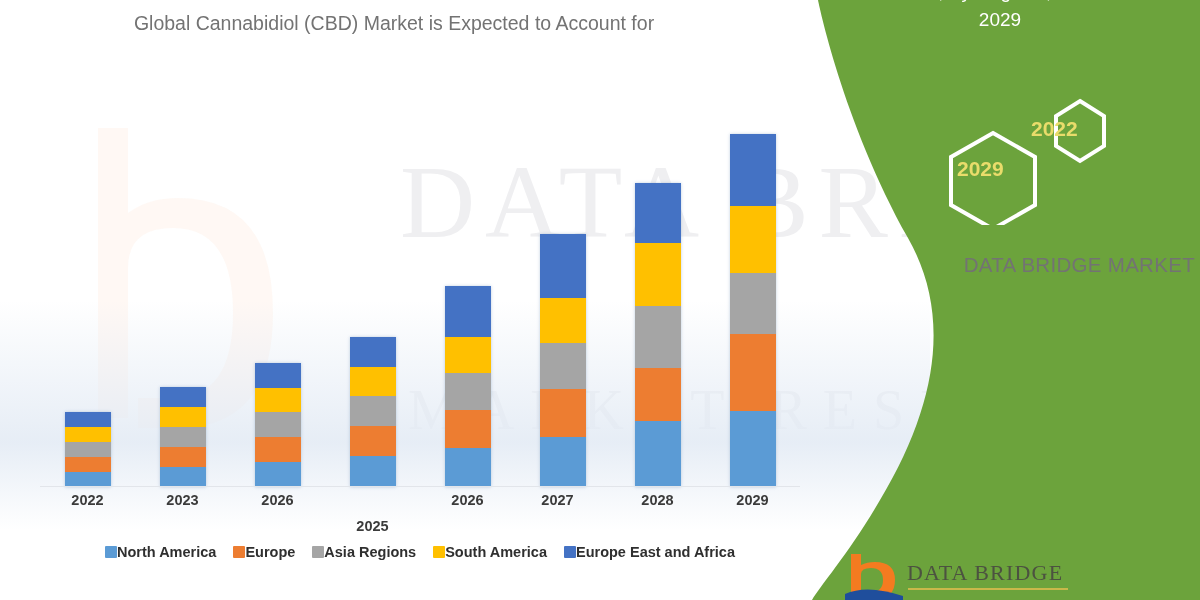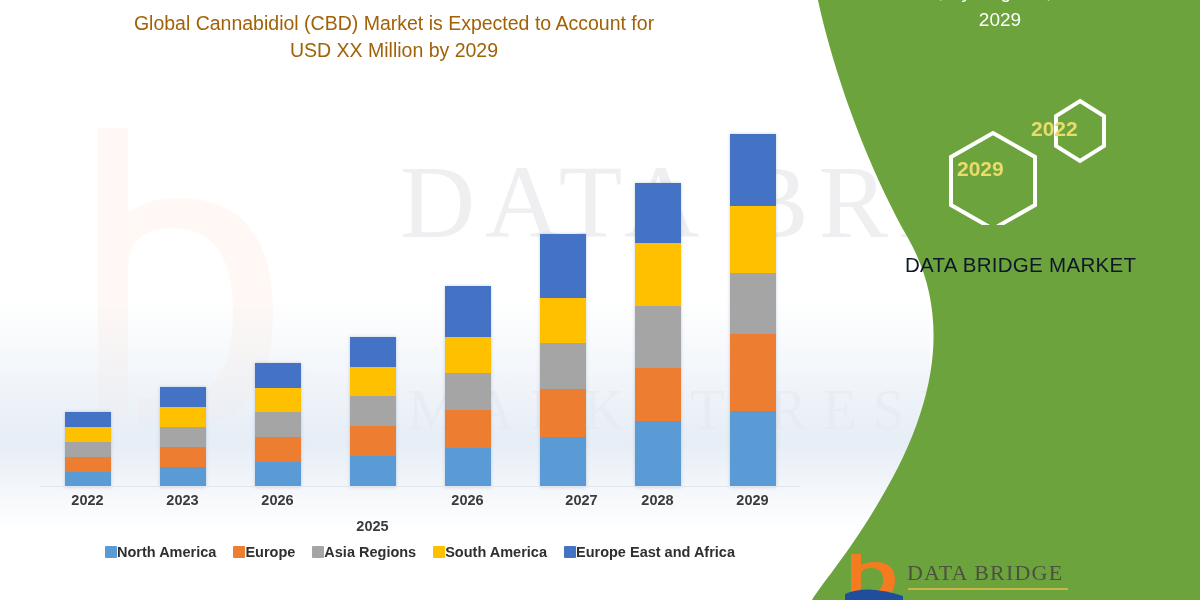--- a/index.html
+++ b/index.html
@@ -34,21 +34,21 @@
   
   .bg-sweep{
     position:absolute;left:0;top:300px;width:930px;height:230px;
     background:linear-gradient(180deg,rgba(232,238,246,0) 0%,rgba(226,234,244,.85) 62%,rgba(255,255,255,0) 100%);
     pointer-events:none;
   }
 
   
   .title{
     position:absolute;left:84px;top:10px;width:620px;
-    text-align:center;color:#a16207;font-size:19.5px;line-height:27px;
+    text-align:center;color:#737373;font-size:19.5px;line-height:27px;
     font-family:"Liberation Sans",sans-serif;
   }
 
   
   .chart{position:absolute;left:40px;top:115px;width:760px;height:372px;}
   .plot{position:absolute;left:0;top:0;right:0;bottom:0;}
   .bar-slot{
     position:absolute;bottom:0;width:90px;height:372px;
   }
   .bar{
@@ -84,22 +84,22 @@
     font-family:"Liberation Sans",sans-serif;
   }
   .hexwrap{position:absolute;left:915px;top:95px;width:200px;height:130px;}
   .hex-label{
     position:absolute;color:#e9dc6b;font-size:21px;font-weight:bold;
     font-family:"Liberation Sans",sans-serif;
   }
   .hex-2029{left:42px;top:62px;}
   .hex-2022{left:116px;top:22px;}
   .dbmr{
-    position:absolute;left:905px;top:250px;width:290px;text-align:left;
-    color:#0f172a;font-size:20.5px;line-height:29px;letter-spacing:.3px;
+    position:absolute;left:905px;top:250px;width:290px;text-align:right;
+    color:#737373;font-size:20.5px;line-height:29px;letter-spacing:.3px;
     font-family:"Liberation Sans",sans-serif;
   }
   .footer-logo{position:absolute;left:845px;top:552px;width:330px;height:48px;overflow:hidden;}
   .fl-text{
     position:absolute;left:62px;top:8px;color:#4c5240;font-size:22px;
     letter-spacing:1.2px;font-family:"Liberation Serif",serif;
   }
   .fl-rule{position:absolute;left:63px;top:36px;width:160px;height:2px;background:#c8b84a;}
 </style>
 </head>
@@ -116,21 +116,20 @@
     </div>
 
     <div class="bg-wm">
       <div class="l1">DATA BRIDGE</div>
       <div class="l2">MARKET RESEARCH</div>
     </div>
     <div class="bg-sweep"></div>
 
     <div class="title">
       <div>Global Cannabidiol (CBD) Market is Expected to Account for</div>
-      <div>USD XX Million by 2029</div>
     </div>
 
     <div class="chart">
       <div class="plot" id="plot">
           <div class="bar-slot" style="left: 0px; width: 95px;">
             <div class="bar">
               <div class="seg" style="height: 15px; background: rgb(91, 155, 213);"></div>
               <div class="seg" style="height: 15px; background: rgb(237, 125, 49);"></div>
               <div class="seg" style="height: 15px; background: rgb(165, 165, 165);"></div>
               <div class="seg" style="height: 15px; background: rgb(255, 192, 0);"></div>
@@ -203,21 +202,21 @@
         </div>
       <div class="axis-line"></div>
     </div>
 
     <div class="xlabels" id="xlabels">
         <div class="xlab" style="left: 0px; width: 95px;">2022</div>
         <div class="xlab" style="left: 95px; width: 95px;">2023</div>
         <div class="xlab" style="left: 190px; width: 95px;">2026</div>
         <div class="xlab" style="left: 285px; width: 95px; margin-top: 26px;">2025</div>
         <div class="xlab" style="left: 380px; width: 95px;">2026</div>
-        <div class="xlab" style="left: 494px; width: 95px;">2027</div>
+        <div class="xlab" style="left: 470px; width: 95px;">2027</div>
         <div class="xlab" style="left: 570px; width: 95px;">2028</div>
         <div class="xlab" style="left: 665px; width: 95px;">2029</div>
       </div>
 
     <div class="legend" id="legend">
         <div class="lg-item">
           <span class="lg-swatch" style="background: rgb(91, 155, 213);"></span>
           <span>North America</span>
         </div>
         <div class="lg-item">

